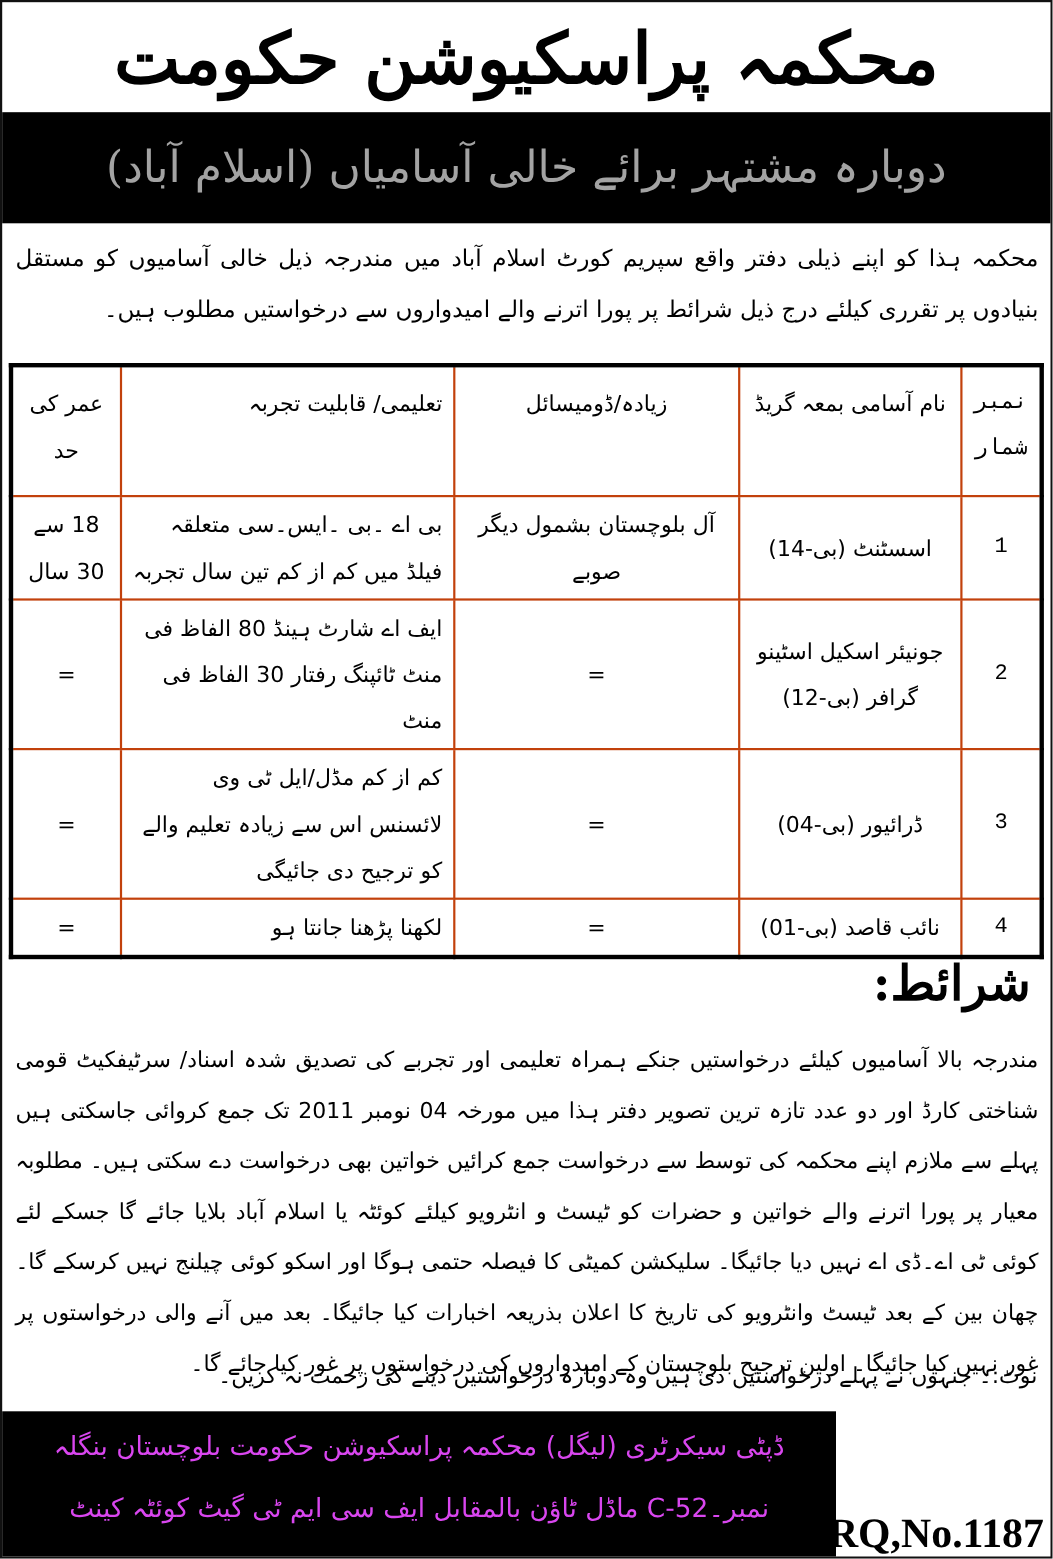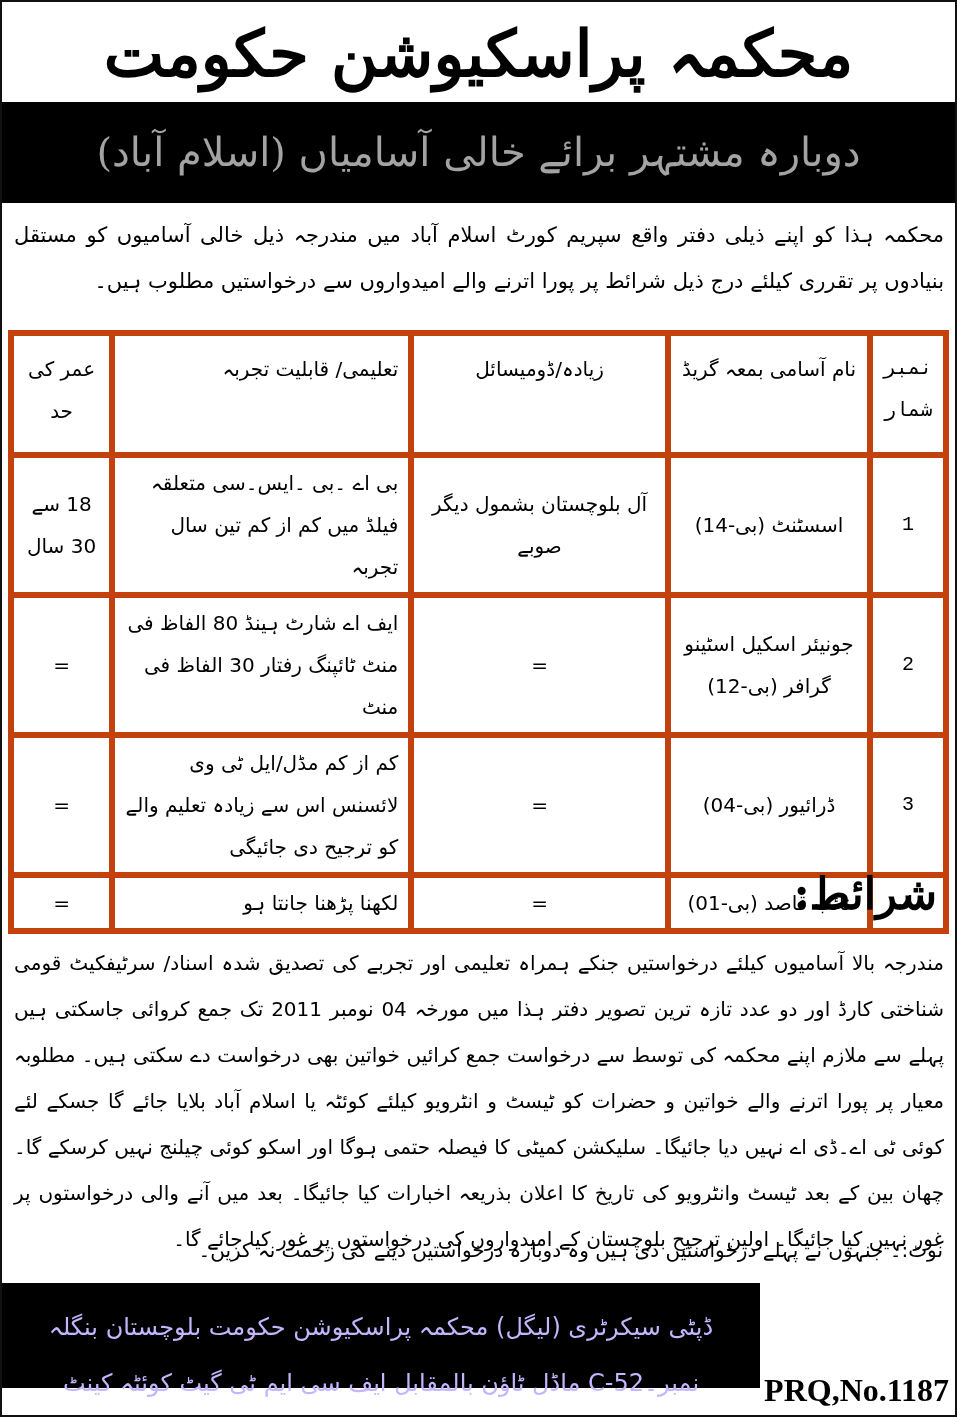--- a/index.html
+++ b/index.html
@@ -3,33 +3,33 @@
 <meta charset="utf-8">
 <style>
   html,body{margin:0;padding:0;background:#fff;}
   body{width:957px;height:1417px;position:relative;overflow:hidden;font-family:"DejaVu Sans",sans-serif;color:#000;}
   .frame{position:absolute;left:0;top:0;width:953px;height:1413px;border:2px solid #111;}
   .rtl{direction:rtl;unicode-bidi:embed;}
   .title{position:absolute;left:0;top:8px;width:957px;height:92px;text-align:center;font-size:64px;font-weight:bold;line-height:92px;font-family:"DejaVu Serif",serif;}
   .band{position:absolute;left:2px;top:102px;width:953px;height:101px;background:#000;color:#a3a3a3;text-align:center;font-size:40px;line-height:101px;font-family:"DejaVu Serif",serif;}
   .intro{position:absolute;left:14px;top:212px;width:930px;font-size:21px;line-height:46px;text-align:justify;text-align-last:right;}
   table.posts{position:absolute;left:8px;top:330px;width:941px;height:522px;border-collapse:collapse;border:4px solid #000;}
-  table.posts td, table.posts th{border:6px solid #c2410c;vertical-align:middle;font-size:20px;font-weight:normal;padding:4px 10px;line-height:42px;}
+  table.posts td, table.posts th{border:2px solid #c2410c;vertical-align:middle;font-size:20px;font-weight:normal;padding:4px 10px;line-height:42px;}
   table.posts th{height:100px;vertical-align:top;padding-top:12px;}
   .c-no{width:50px;text-align:center;font-family:Liberation Mono, monospace;font-size:24px;}
   .c-post{width:190px;text-align:center;}
   .c-dom{width:250px;text-align:center;}
   .c-edu{width:300px;text-align:right;}
   .c-age{width:80px;text-align:center;}
   .eq{text-align:center;font-size:24px;}
   .cond-h{position:absolute;right:20px;top:868px;font-size:44px;font-weight:bold;font-family:"DejaVu Serif",serif;}
   .cond{position:absolute;left:14px;top:940px;width:930px;font-size:20px;line-height:46px;text-align:justify;text-align-last:right;}
   .note{position:absolute;right:14px;top:1230px;width:930px;font-size:20px;line-height:40px;text-align:right;}
-  .footer{position:absolute;left:2px;top:1283px;width:758px;height:105px;background:#000;color:#c4b5fd;text-align:center;font-size:24px;line-height:56px;padding-top:16px;box-sizing:border-box;}
-  .prq{position:absolute;right:8px;top:1372px;font-family:"Liberation Serif",serif;font-weight:bold;font-size:32px;}
+  .footer{position:absolute;left:2px;top:1283px;width:758px;height:132px;background:#000;color:#d946ef;text-align:center;font-size:24px;line-height:56px;padding-top:4px;box-sizing:border-box;}
+  .prq{position:absolute;right:8px;top:1372px;font-family:"Liberation Serif",serif;font-weight:bold;font-size:38px;}
 </style>
 </head>
 <body>
 
 <div class="frame"></div>
 
 <div class="title rtl">محکمہ پراسکیوشن حکومت بلوچستان</div>
 <div class="band rtl">دوبارہ مشتہر برائے خالی آسامیاں (اسلام آباد)</div>
 
 <div class="intro rtl">محکمہ ہذا کو اپنے ذیلی دفتر واقع سپریم کورٹ اسلام آباد میں مندرجہ ذیل خالی آسامیوں کو مستقل بنیادوں پر تقرری کیلئے درج ذیل شرائط پر پورا اترنے والے امیدواروں سے درخواستیں مطلوب ہیں۔</div>

